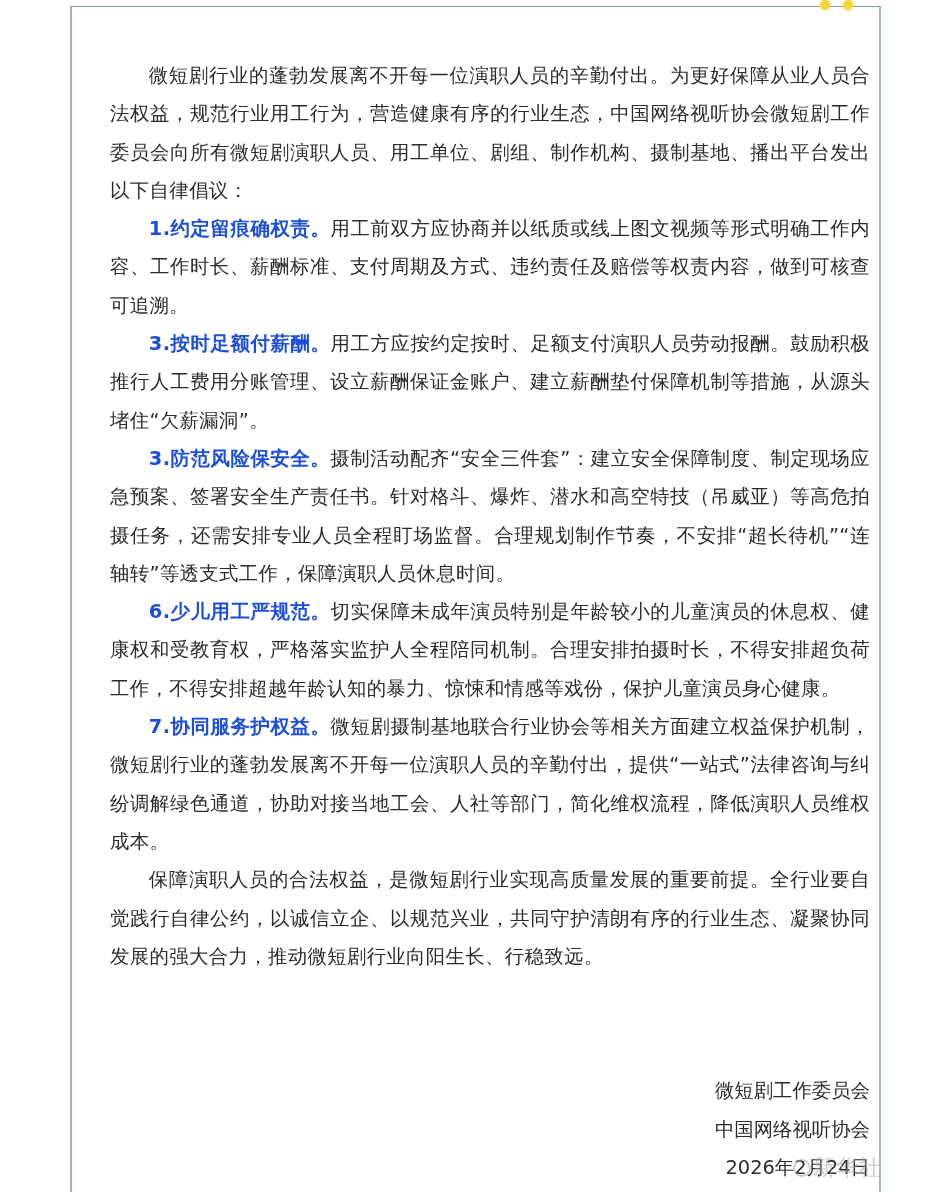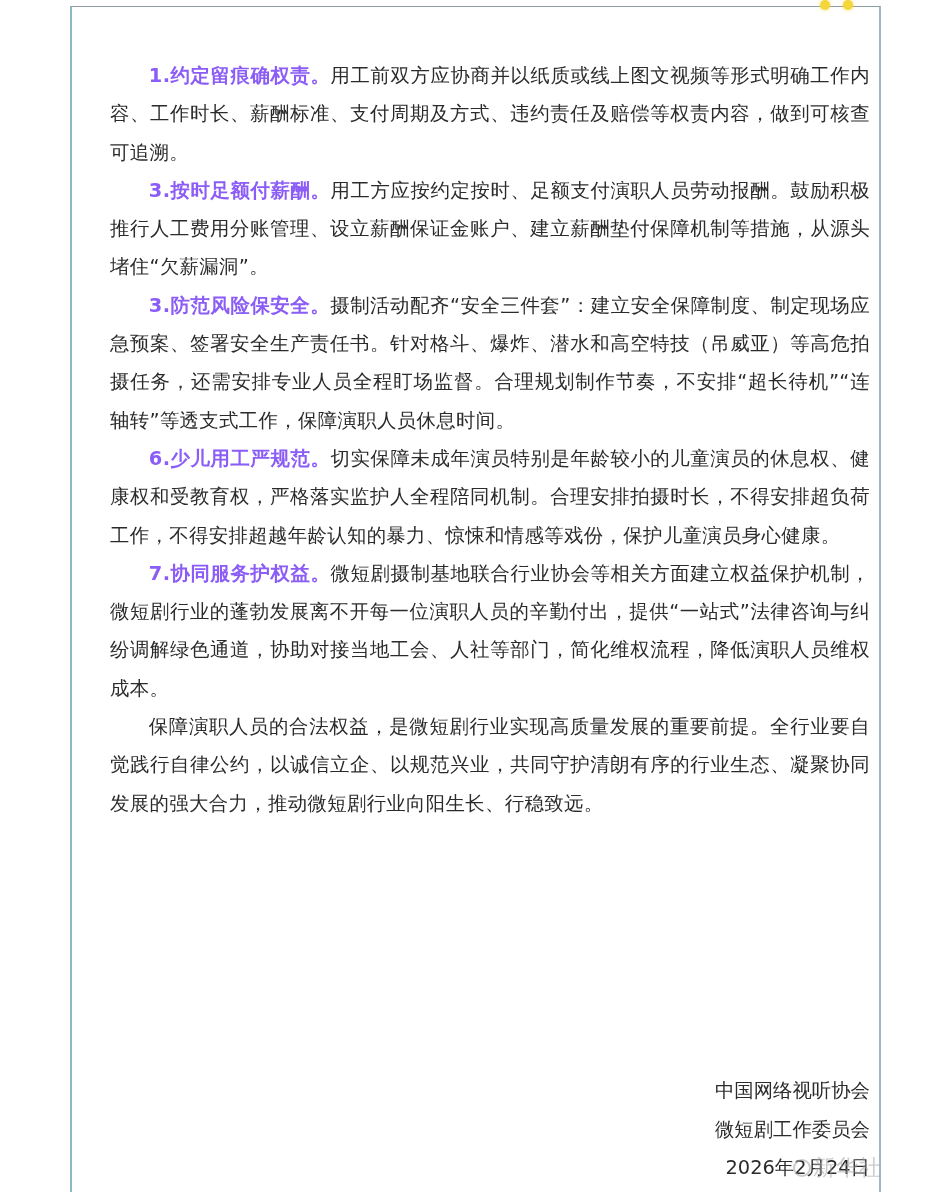--- a/index.html
+++ b/index.html
@@ -50,21 +50,21 @@
       line-height: 38.3px;
       letter-spacing: 0.35px;
       text-align: justify;
     }
     .para {
       margin: 0;
       text-indent: 2em;
     }
     .para .heading {
       font-weight: bold;
-      color: #8b5cf6;
+      color: #1d4ed8;
     }
     .signature {
       position: absolute;
       right: 58px;
       top: 1072px;
       text-align: right;
       font-size: 19.4px;
       line-height: 38.5px;
     }
     .sig-line {
@@ -96,41 +96,44 @@
 
 <div class="frame"></div>
 
 <div class="dots">
   <span class="dot"></span>
   <span class="dot"></span>
 </div>
 
 <div class="content">
   <p class="para">
+    <span class="heading"></span><span>微短剧行业的蓬勃发展离不开每一位演职人员的辛勤付出。为更好保障从业人员合法权益，规范行业用工行为，营造健康有序的行业生态，中国网络视听协会微短剧工作委员会向所有微短剧演职人员、用工单位、剧组、制作机构、摄制基地、播出平台发出以下自律倡议：</span>
+  </p>
+  <p class="para">
     <span class="heading">1.约定留痕确权责。</span><span>用工前双方应协商并以纸质或线上图文视频等形式明确工作内容、工作时长、薪酬标准、支付周期及方式、违约责任及赔偿等权责内容，做到可核查可追溯。</span>
   </p>
   <p class="para">
     <span class="heading">3.按时足额付薪酬。</span><span>用工方应按约定按时、足额支付演职人员劳动报酬。鼓励积极推行人工费用分账管理、设立薪酬保证金账户、建立薪酬垫付保障机制等措施，从源头堵住“欠薪漏洞”。</span>
   </p>
   <p class="para">
     <span class="heading">3.防范风险保安全。</span><span>摄制活动配齐“安全三件套”：建立安全保障制度、制定现场应急预案、签署安全生产责任书。针对格斗、爆炸、潜水和高空特技（吊威亚）等高危拍摄任务，还需安排专业人员全程盯场监督。合理规划制作节奏，不安排“超长待机”“连轴转”等透支式工作，保障演职人员休息时间。</span>
   </p>
   <p class="para">
     <span class="heading">6.少儿用工严规范。</span><span>切实保障未成年演员特别是年龄较小的儿童演员的休息权、健康权和受教育权，严格落实监护人全程陪同机制。合理安排拍摄时长，不得安排超负荷工作，不得安排超越年龄认知的暴力、惊悚和情感等戏份，保护儿童演员身心健康。</span>
   </p>
   <p class="para">
     <span class="heading">7.协同服务护权益。</span><span>微短剧摄制基地联合行业协会等相关方面建立权益保护机制，微短剧行业的蓬勃发展离不开每一位演职人员的辛勤付出，提供“一站式”法律咨询与纠纷调解绿色通道，协助对接当地工会、人社等部门，简化维权流程，降低演职人员维权成本。</span>
   </p>
   <p class="para">
     <span class="heading"></span><span>保障演职人员的合法权益，是微短剧行业实现高质量发展的重要前提。全行业要自觉践行自律公约，以诚信立企、以规范兴业，共同守护清朗有序的行业生态、凝聚协同发展的强大合力，推动微短剧行业向阳生长、行稳致远。</span>
   </p>
 </div>
 
 <div class="signature">
+  <span class="sig-line">微短剧工作委员会</span>
   <span class="sig-line">中国网络视听协会</span>
-  <span class="sig-line">微短剧工作委员会</span>
   <span class="sig-line">2026年2月24日</span>
 </div>
 
 <div class="watermark">
   <span class="wm-icon"></span>
   <span>新华社</span>
 </div>
 
 </body></html>

